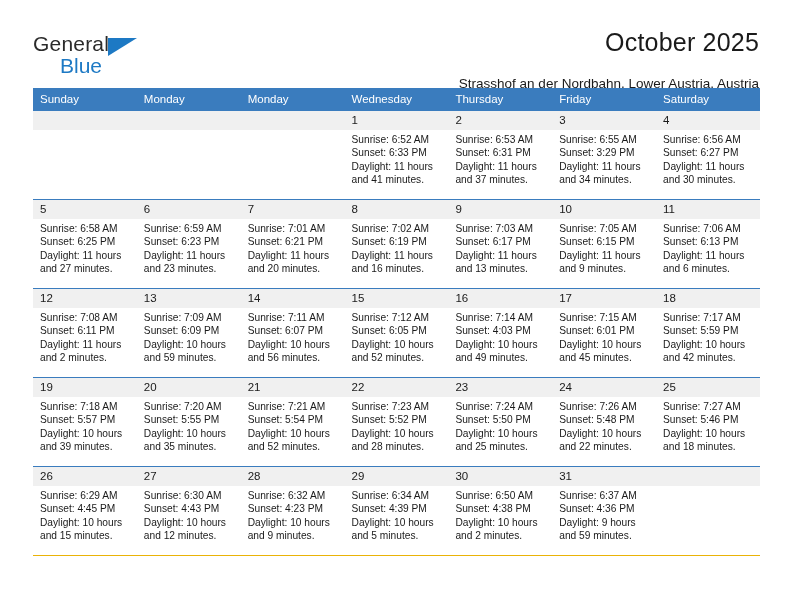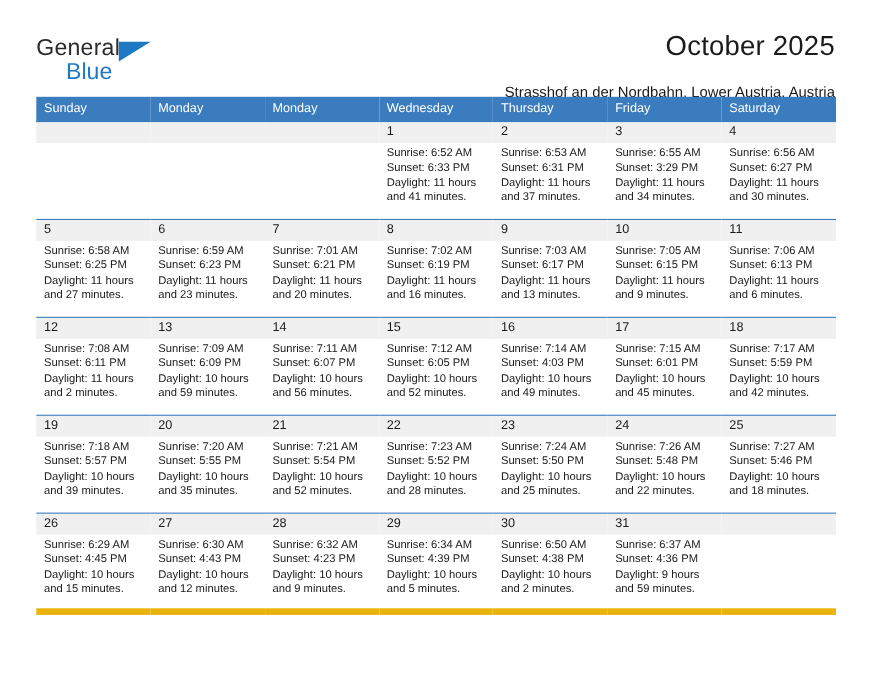--- a/index.html
+++ b/index.html
@@ -119,21 +119,21 @@
   }
   .daynum.blank { color: transparent; }
   .info {
     padding: 3px 6px 0 7px;
     font-size: 10.2px;
     line-height: 13.4px;
     color: #1a1a1a;
   }
   .info div { white-space: nowrap; }
   .info .wrap { white-space: normal; }
-  .cal tr.last td { border-bottom: 6px solid #eab308; }
+  .cal tr.last td { border-bottom: 1px solid #eab308; }
 </style>
 </head>
 <body>
 
 <div class="page">
 
   <div class="top">
     <div class="brand">
       <span class="brand-general">General</span>
       <span class="brand-tri"></span>

